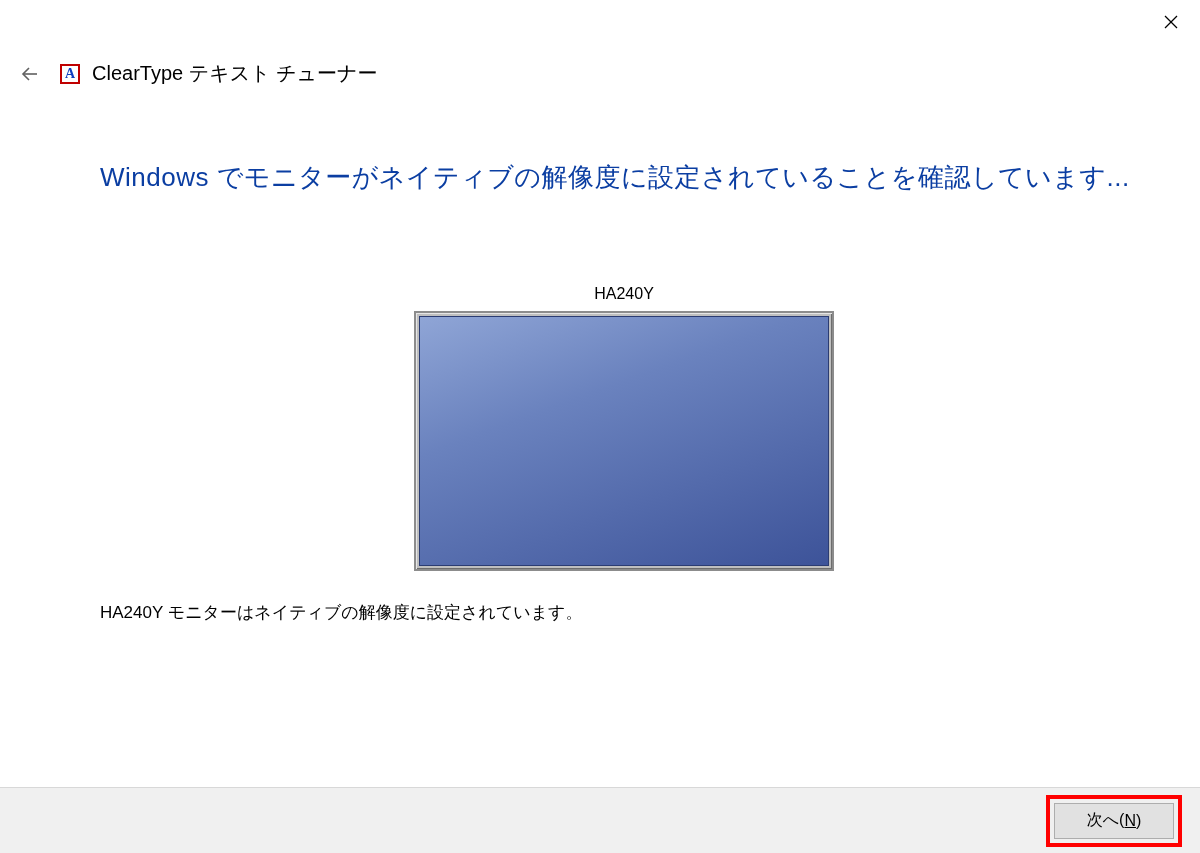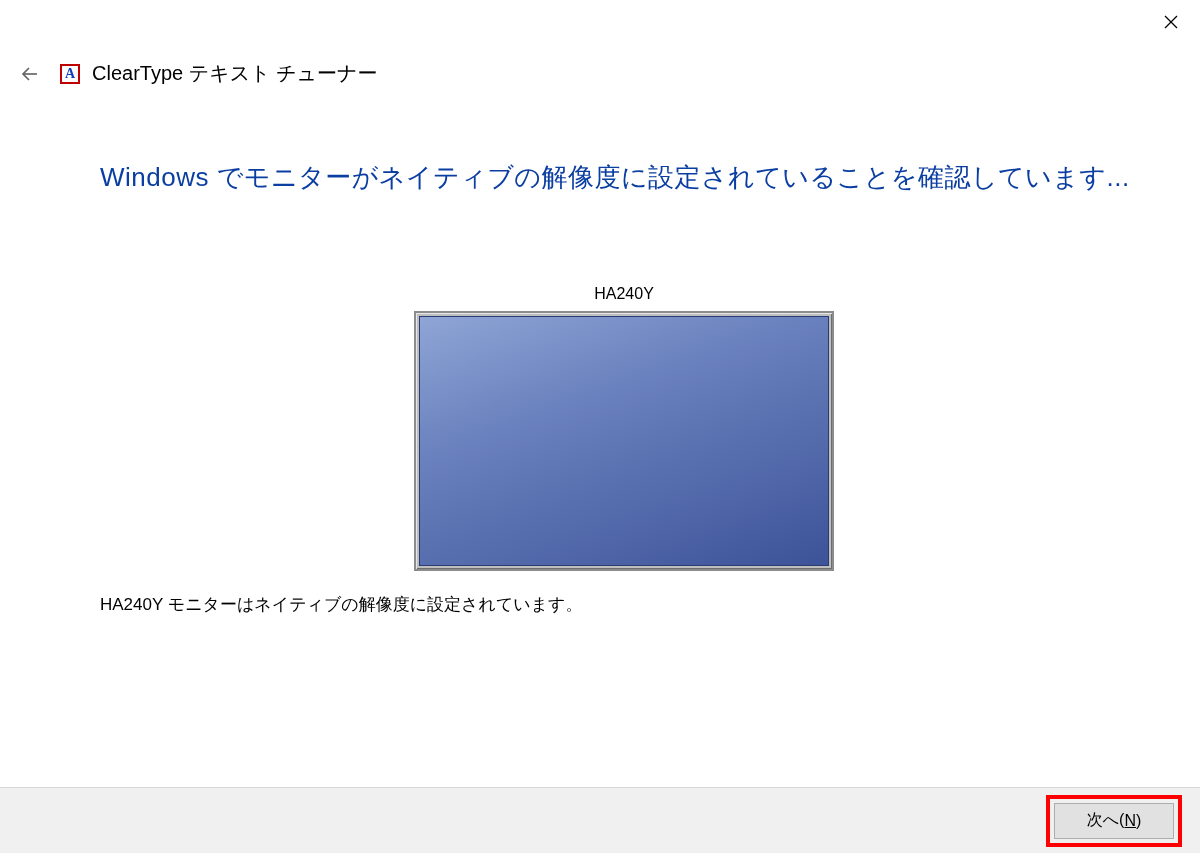--- a/index.html
+++ b/index.html
@@ -91,21 +91,21 @@
       background: #bfbfbf;
       padding: 3px;
       box-shadow: inset 1px 1px 0 #e6e6e6, inset -1px -1px 0 #6d6d6d;
     }
     .monitor-screen {
       width: 100%; height: 100%;
       background: linear-gradient(160deg, #8fa5d6 0%, #6a82be 35%, #3d5399 100%);
       border: 1px solid #2b3c72;
     }
     .status-text {
-      margin-top: 22px;
+      margin-top: 30px;
       font-size: 17px;
       color: #000;
       align-self: flex-start;
       margin-left: 0;
     }
     .footer {
       position: absolute;
       left: 0; right: 0; bottom: 0;
       height: 66px;
       background: #f0f0f0;

